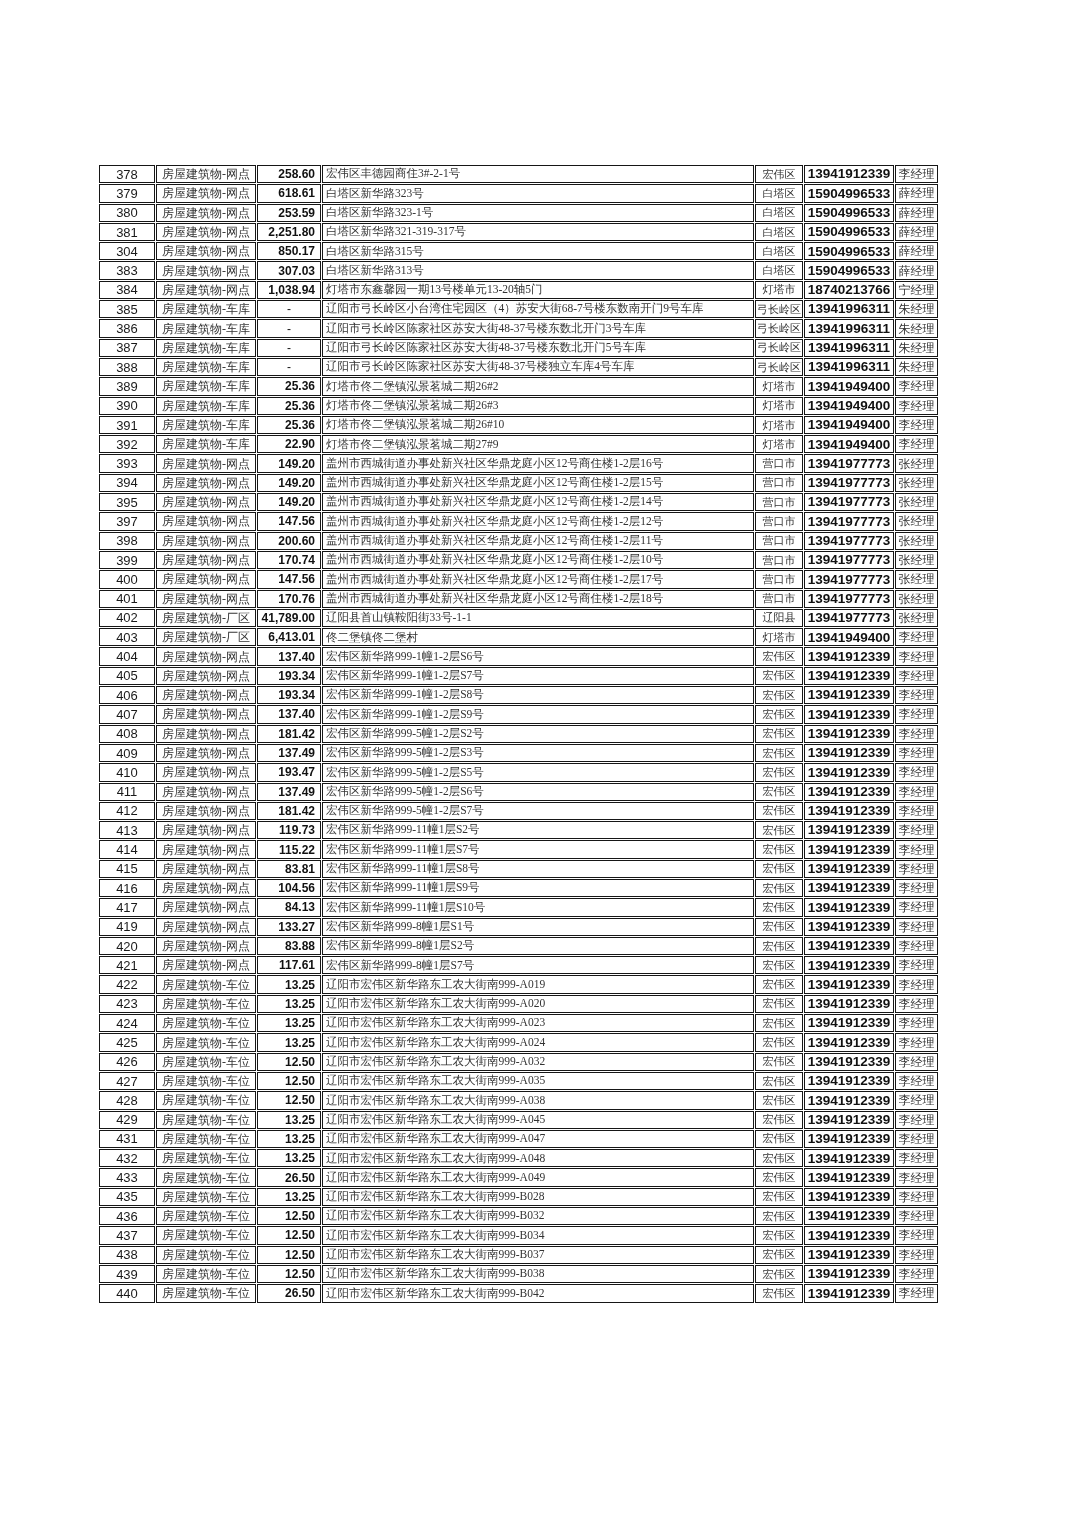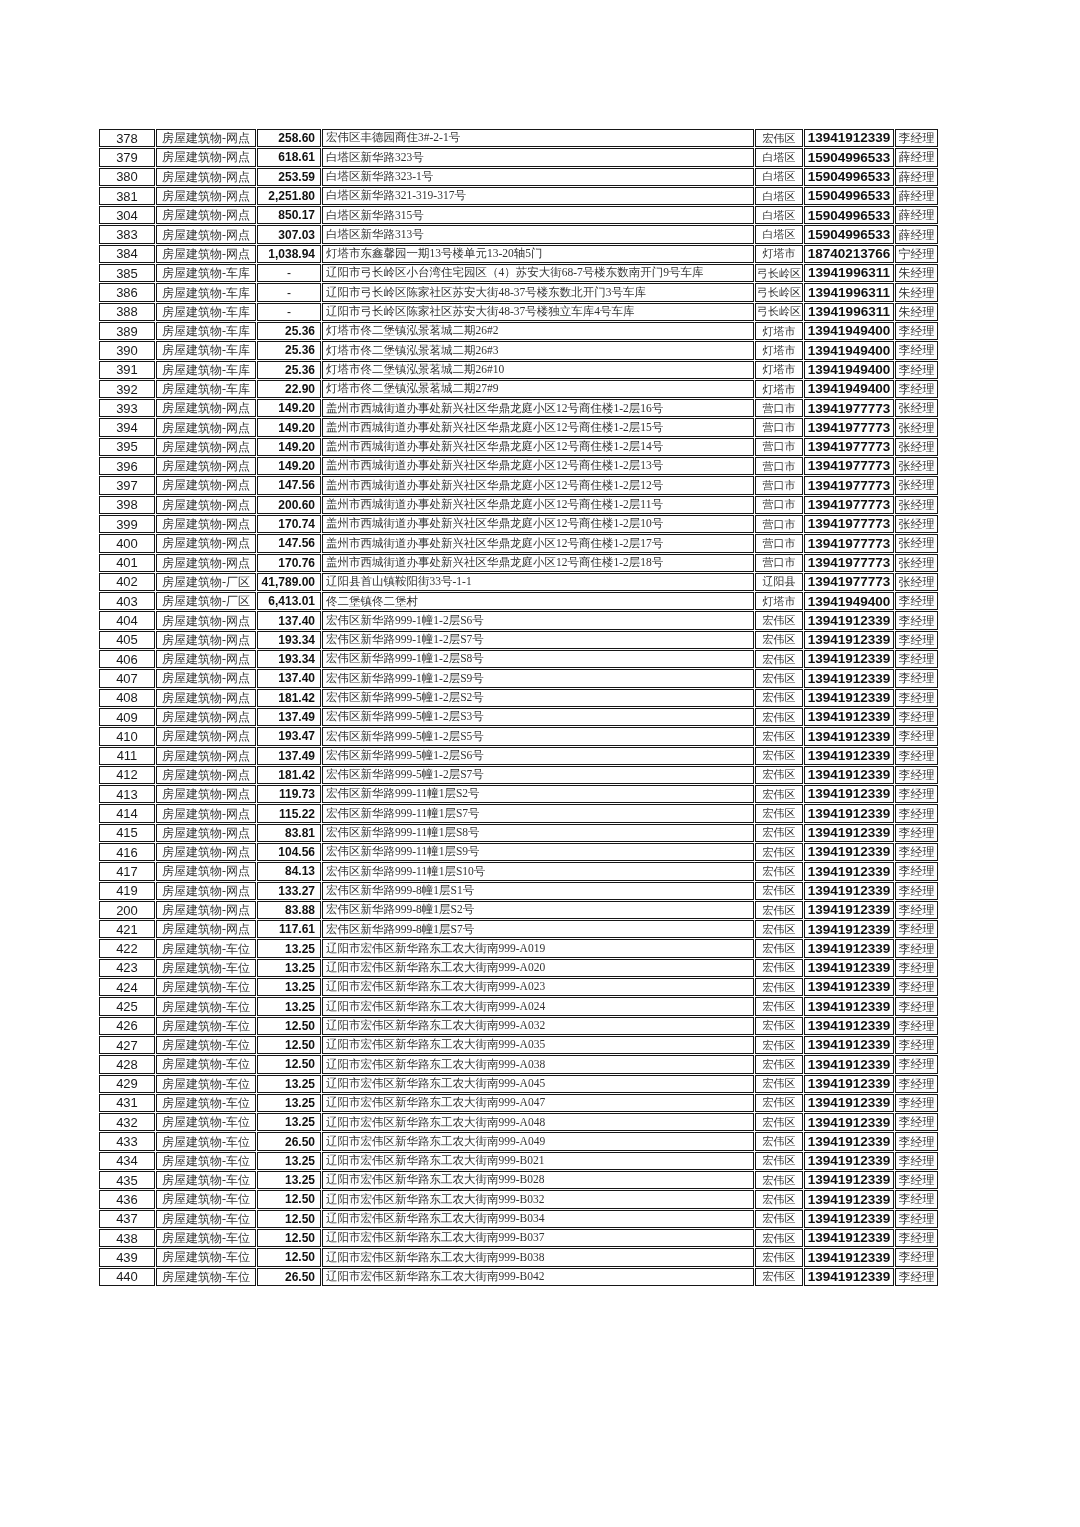--- a/index.html
+++ b/index.html
@@ -7,20 +7,21 @@
     width: 1080px; height: 1527px;
     background: #ffffff;
     position: relative;
     font-family: "Liberation Serif", "DejaVu Serif", serif;
   }
   .sheet { position: absolute; left: 98px; top: 128px; }
   table {
     border-collapse: separate;
     border-spacing: 1.5px;
     table-layout: fixed;
+    margin-top: 36px;
   }
   td {
     box-sizing: border-box;
     border: 1.4px solid #161616;
     height: 18.3px;
     background: #ffffff;
     white-space: nowrap;
     overflow: hidden;
     padding: 0;
     vertical-align: middle;
@@ -134,20 +135,29 @@
   <tr>
     <td class="c-no">386</td>
     <td class="c-type">房屋建筑物-车库</td>
     <td class="c-area dash">-</td>
     <td class="c-addr">辽阳市弓长岭区陈家社区苏安大街48-37号楼东数北开门3号车库</td>
     <td class="c-dist">弓长岭区</td>
     <td class="c-phone">13941996311</td>
     <td class="c-mgr">朱经理</td>
   </tr>
 
+  <tr>
+    <td class="c-no">387</td>
+    <td class="c-type">房屋建筑物-车库</td>
+    <td class="c-area dash">-</td>
+    <td class="c-addr">辽阳市弓长岭区陈家社区苏安大街48-37号楼东数北开门5号车库</td>
+    <td class="c-dist">弓长岭区</td>
+    <td class="c-phone">13941996311</td>
+    <td class="c-mgr">朱经理</td>
+  </tr>
 
   <tr>
     <td class="c-no">388</td>
     <td class="c-type">房屋建筑物-车库</td>
     <td class="c-area dash">-</td>
     <td class="c-addr">辽阳市弓长岭区陈家社区苏安大街48-37号楼独立车库4号车库</td>
     <td class="c-dist">弓长岭区</td>
     <td class="c-phone">13941996311</td>
     <td class="c-mgr">朱经理</td>
   </tr>
@@ -215,29 +225,20 @@
   <tr>
     <td class="c-no">395</td>
     <td class="c-type">房屋建筑物-网点</td>
     <td class="c-area">149.20</td>
     <td class="c-addr">盖州市西城街道办事处新兴社区华鼎龙庭小区12号商住楼1-2层14号</td>
     <td class="c-dist">营口市</td>
     <td class="c-phone">13941977773</td>
     <td class="c-mgr">张经理</td>
   </tr>
 
-  <tr>
-    <td class="c-no">396</td>
-    <td class="c-type">房屋建筑物-网点</td>
-    <td class="c-area">149.20</td>
-    <td class="c-addr">盖州市西城街道办事处新兴社区华鼎龙庭小区12号商住楼1-2层13号</td>
-    <td class="c-dist">营口市</td>
-    <td class="c-phone">13941977773</td>
-    <td class="c-mgr">张经理</td>
-  </tr>
 
   <tr>
     <td class="c-no">397</td>
     <td class="c-type">房屋建筑物-网点</td>
     <td class="c-area">147.56</td>
     <td class="c-addr">盖州市西城街道办事处新兴社区华鼎龙庭小区12号商住楼1-2层12号</td>
     <td class="c-dist">营口市</td>
     <td class="c-phone">13941977773</td>
     <td class="c-mgr">张经理</td>
   </tr>
@@ -447,21 +448,21 @@
     <td class="c-no">419</td>
     <td class="c-type">房屋建筑物-网点</td>
     <td class="c-area">133.27</td>
     <td class="c-addr">宏伟区新华路999-8幢1层S1号</td>
     <td class="c-dist">宏伟区</td>
     <td class="c-phone">13941912339</td>
     <td class="c-mgr">李经理</td>
   </tr>
 
   <tr>
-    <td class="c-no">200</td>
+    <td class="c-no">420</td>
     <td class="c-type">房屋建筑物-网点</td>
     <td class="c-area">83.88</td>
     <td class="c-addr">宏伟区新华路999-8幢1层S2号</td>
     <td class="c-dist">宏伟区</td>
     <td class="c-phone">13941912339</td>
     <td class="c-mgr">李经理</td>
   </tr>
 
   <tr>
     <td class="c-no">421</td>
@@ -577,29 +578,20 @@
   <tr>
     <td class="c-no">433</td>
     <td class="c-type">房屋建筑物-车位</td>
     <td class="c-area">26.50</td>
     <td class="c-addr">辽阳市宏伟区新华路东工农大街南999-A049</td>
     <td class="c-dist">宏伟区</td>
     <td class="c-phone">13941912339</td>
     <td class="c-mgr">李经理</td>
   </tr>
 
-  <tr>
-    <td class="c-no">434</td>
-    <td class="c-type">房屋建筑物-车位</td>
-    <td class="c-area">13.25</td>
-    <td class="c-addr">辽阳市宏伟区新华路东工农大街南999-B021</td>
-    <td class="c-dist">宏伟区</td>
-    <td class="c-phone">13941912339</td>
-    <td class="c-mgr">李经理</td>
-  </tr>
 
   <tr>
     <td class="c-no">435</td>
     <td class="c-type">房屋建筑物-车位</td>
     <td class="c-area">13.25</td>
     <td class="c-addr">辽阳市宏伟区新华路东工农大街南999-B028</td>
     <td class="c-dist">宏伟区</td>
     <td class="c-phone">13941912339</td>
     <td class="c-mgr">李经理</td>
   </tr>

